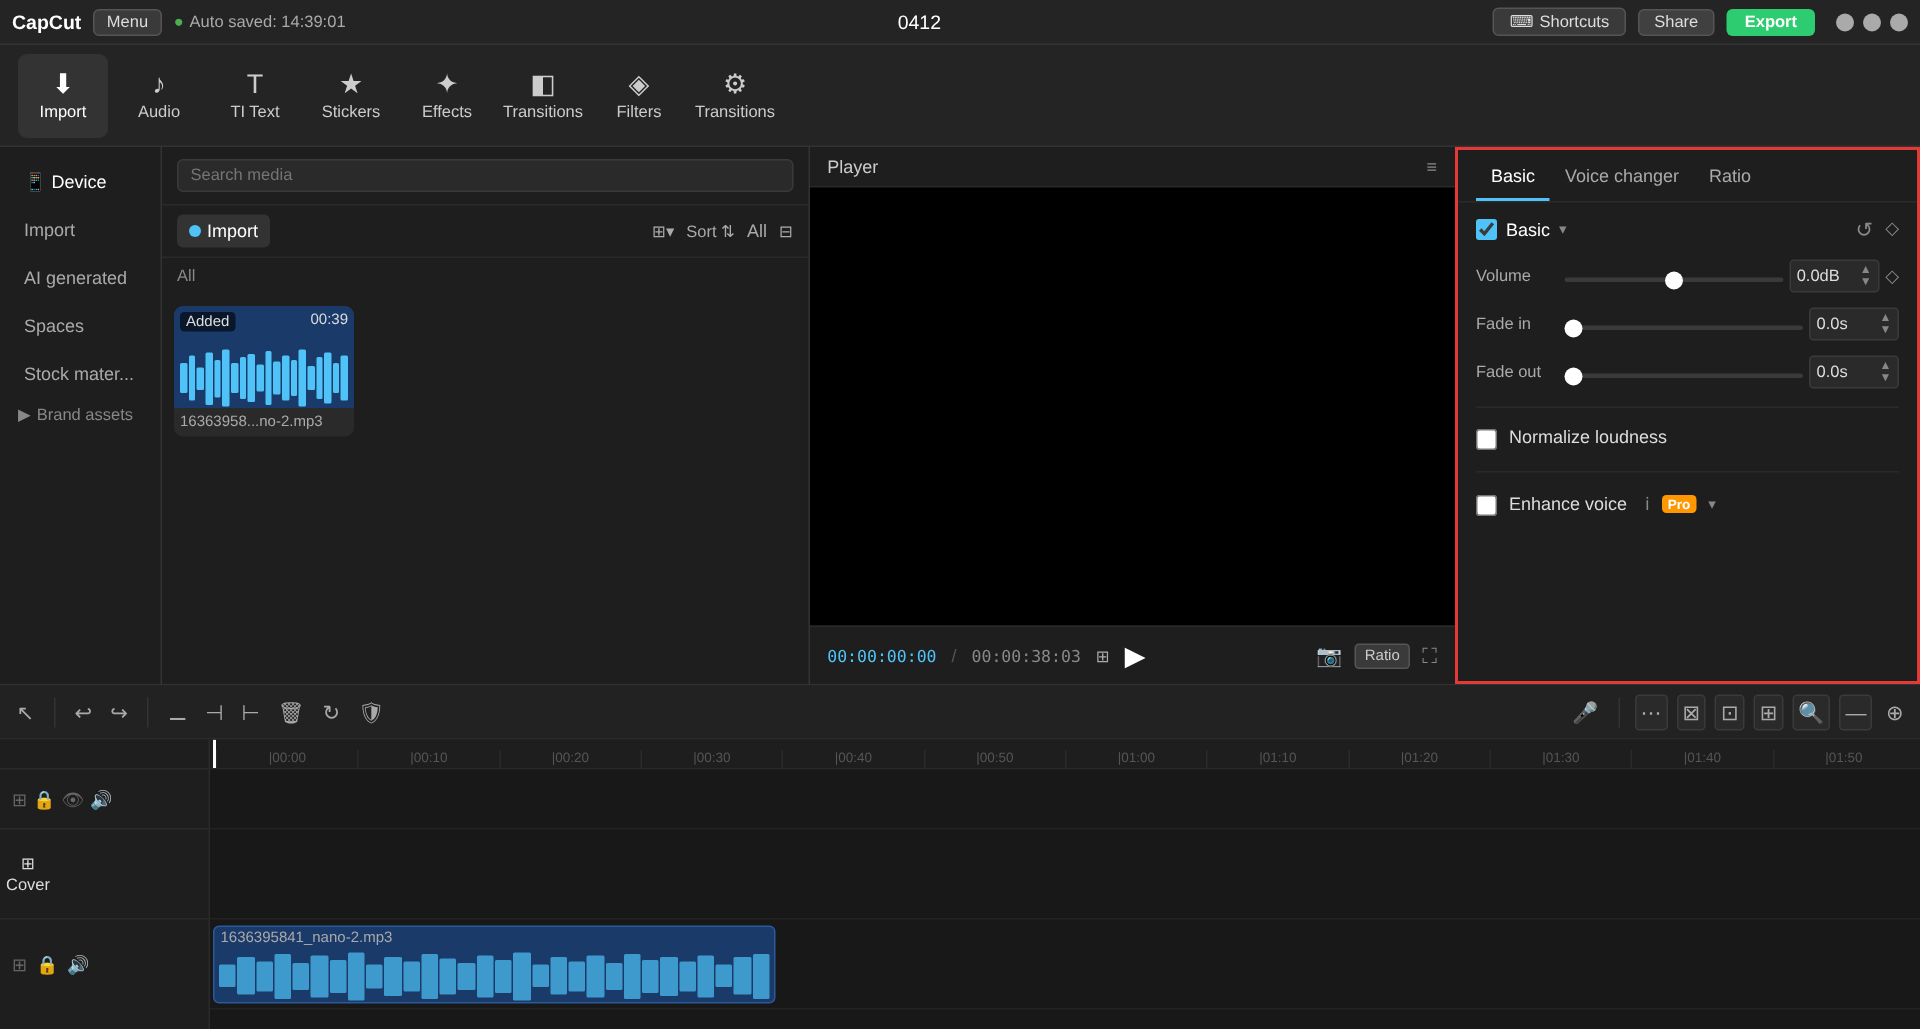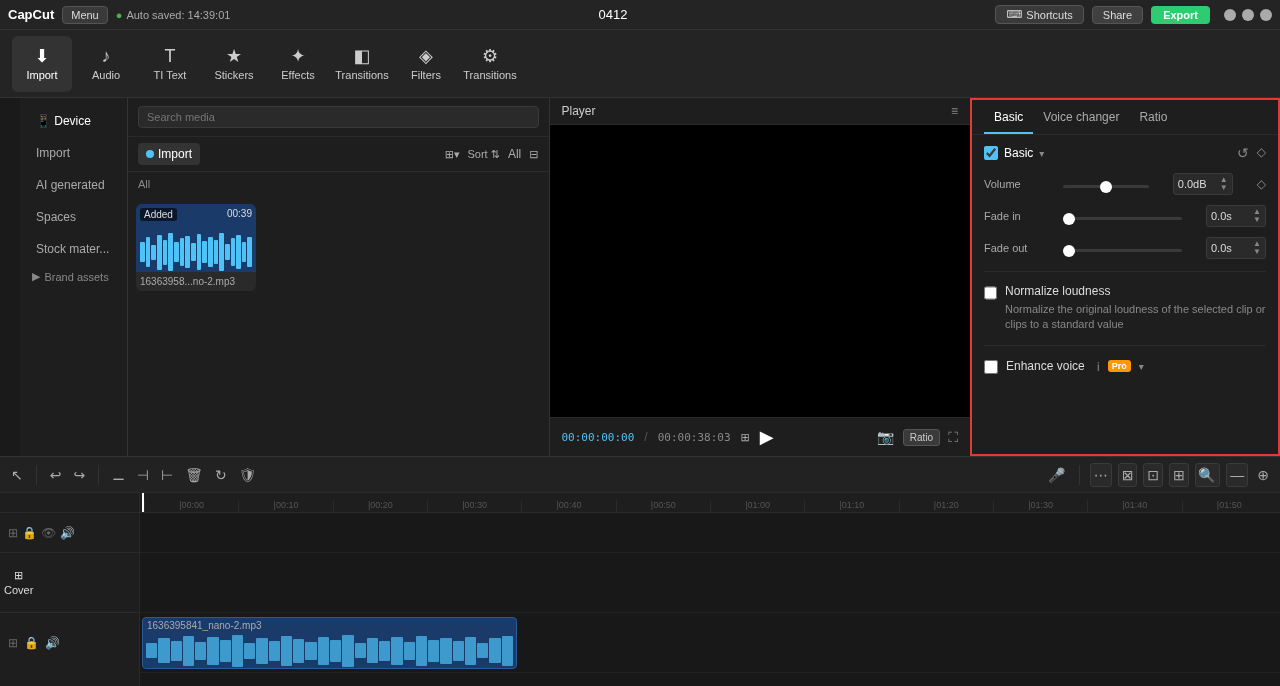--- a/index.html
+++ b/index.html
@@ -133,21 +133,20 @@
     .tool-item.active { background: #333; color: #fff; }
     .tool-icon {
       font-size: 18px;
       line-height: 1;
     }
 
     
     .main-content {
       display: flex;
       height: calc(686px - 30px - 68px - 230px);
-      padding-left: 20px;
     }
 
     
     .left-sidebar {
       width: 108px;
       background: #1e1e1e;
       border-right: 1px solid #333;
       padding: 8px 0;
       display: flex;
       flex-direction: column;
@@ -430,21 +429,21 @@
     }
     .section-icon {
       cursor: pointer;
       font-size: 14px;
     }
 
     .prop-row {
       display: flex;
       align-items: center;
       margin-bottom: 10px;
-      gap: 24px;
+      gap: 4px;
     }
     .prop-label {
       width: 55px;
       color: #aaa;
       font-size: 11px;
       flex-shrink: 0;
     }
     .prop-slider-wrap {
       flex: 1;
       position: relative;
@@ -943,21 +942,20 @@
         </div>
       </div>
 
       <hr class="divider">
 
       <div class="normalize-section">
         <div class="normalize-row">
           <input type="checkbox" class="normalize-checkbox" style="">
           <div>
             <div class="normalize-title">Normalize loudness</div>
-            <div class="normalize-desc">Normalize the original loudness of the selected clip or clips to a standard value</div>
           </div>
         </div>
       </div>
 
       <hr class="divider">
 
       <div class="enhance-row">
         <input type="checkbox" class="normalize-checkbox" style="">
         <span class="enhance-label">Enhance voice</span>
         <span style="color:#888; font-size:12px; margin-left:4px;">ℹ</span>

